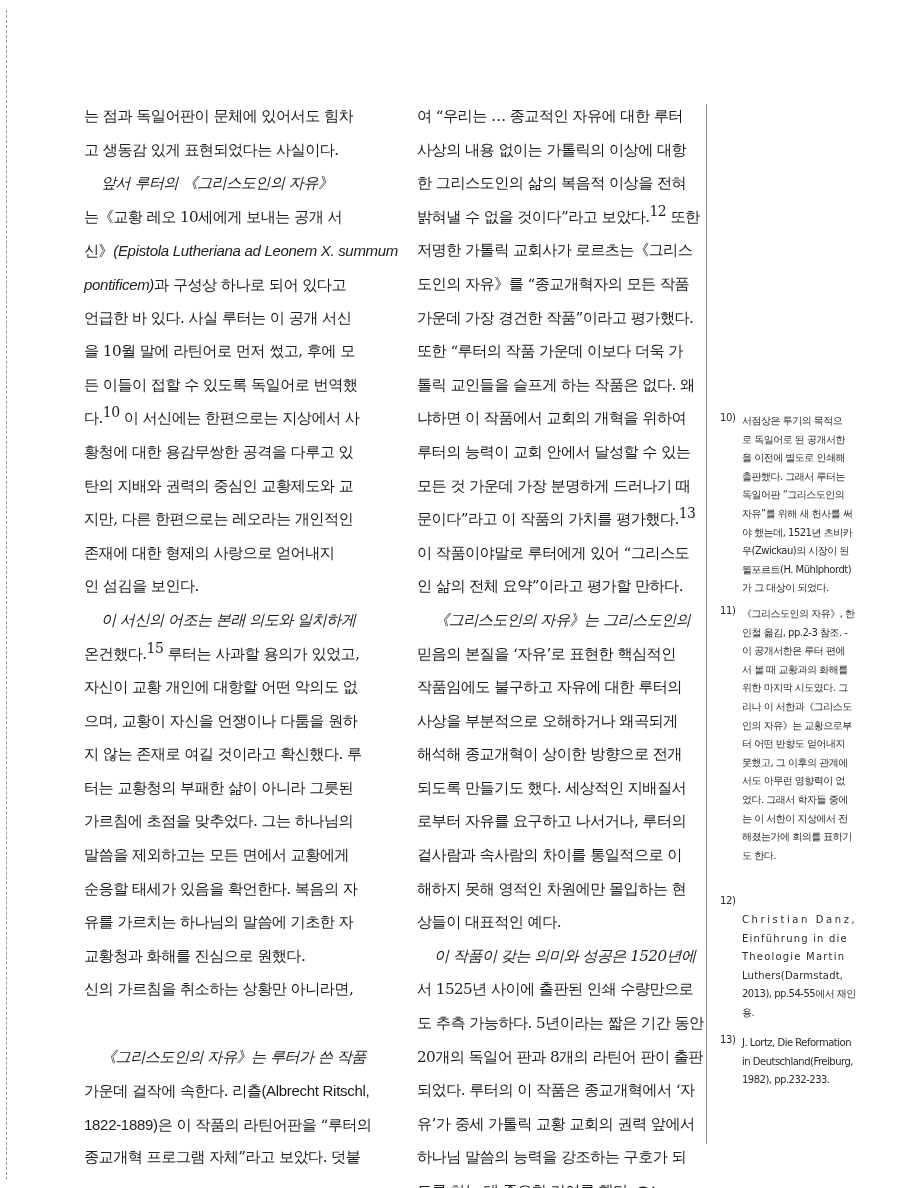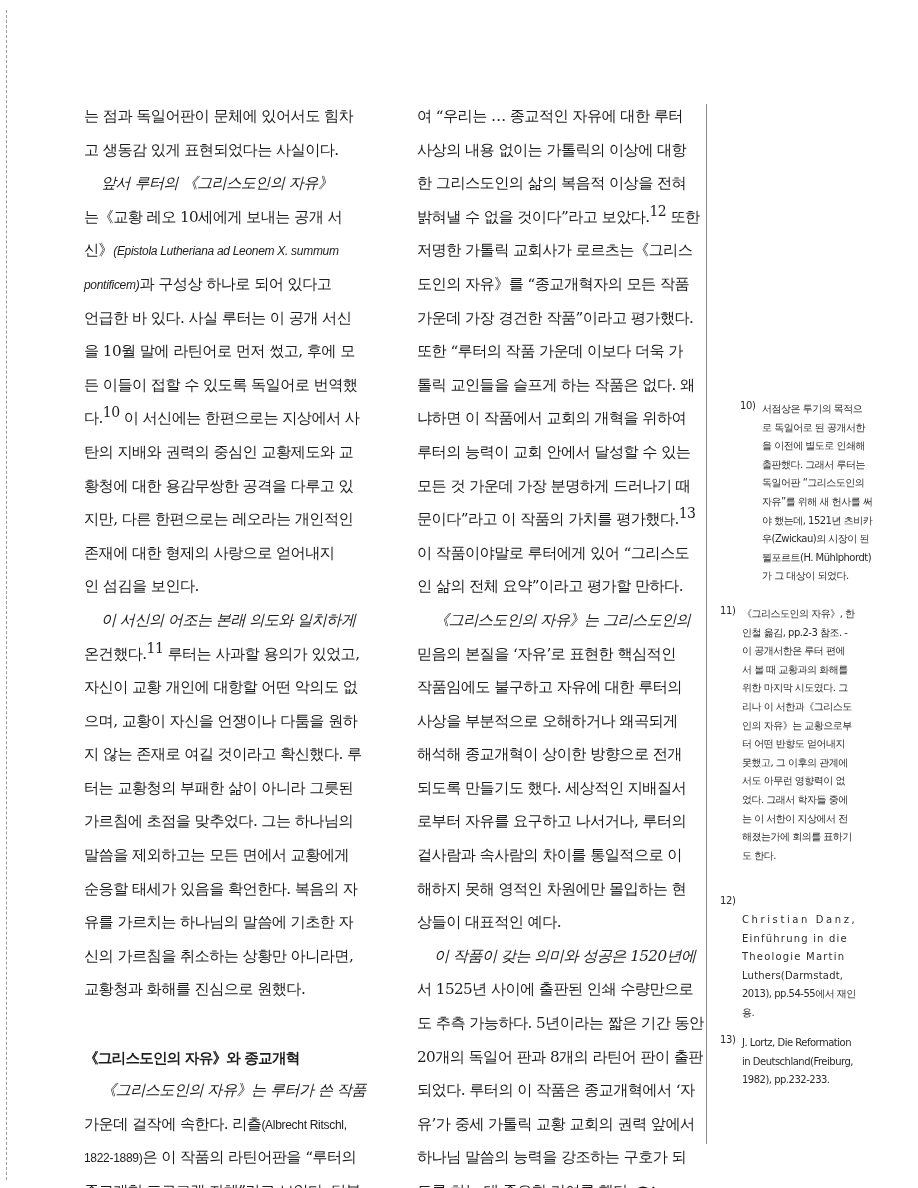--- a/index.html
+++ b/index.html
@@ -9,21 +9,21 @@
                border-left: 1px dashed #9a9a9a; }
   .col { position: absolute; }
   .col-left { left: 84px; top: 100px; width: 322px; }
   .col-mid  { left: 417px; top: 100px; width: 285px; }
   .line { display: block; white-space: nowrap; font-size: 15.2px; line-height: 33.6px;
           height: 33.6px; letter-spacing: -0.6px; overflow: visible; }
   .line.indent { padding-left: 17px; font-style: italic; }
   .line.gap { height: 33.6px; }
   .heading { font-family: "DejaVu Sans", "Liberation Sans", sans-serif; font-weight: bold;
              font-size: 14.6px; letter-spacing: -0.8px; }
-  .latin { font-family: "Liberation Sans", "DejaVu Sans", sans-serif; font-size: 12px; letter-spacing: -0.3px; }
+  .latin { font-family: "Liberation Sans", "DejaVu Sans", sans-serif; font-size: 15px; letter-spacing: -0.3px; }
   .latin i { font-style: italic; }
   sup { font-size: 14px; vertical-align: 6px; line-height: 0; }
   .divider { position: absolute; left: 706px; top: 104px; width: 0; height: 1040px;
              border-left: 1.5px solid #8c8c8c; }
   .notes { position: absolute; left: 720px; width: 170px;
            font-family: "DejaVu Sans", "Liberation Sans", sans-serif; font-size: 10px; color: #2a2a2a; }
   .note { position: absolute; left: 0; width: 170px; }
   .note .num { position: absolute; left: 0; top: 0; letter-spacing: -0.4px; }
   .note .nline { display: block; padding-left: 22px; white-space: nowrap; line-height: 18.6px;
                  height: 18.6px; letter-spacing: -0.5px; }
@@ -46,44 +46,43 @@
   </span>
   <span class="line">
     <span class="latin"><i>pontificem)</i></span><span>과 구성상 하나로 되어 있다고</span>
   </span>
   <span class="line">언급한 바 있다. 사실 루터는 이 공개 서신</span>
   <span class="line">을 10월 말에 라틴어로 먼저 썼고, 후에 모</span>
   <span class="line">든 이들이 접할 수 있도록 독일어로 번역했</span>
   <span class="line">
     <span>다.</span><sup>10</sup><span> 이 서신에는 한편으로는 지상에서 사</span>
   </span>
+  <span class="line">황청에 대한 용감무쌍한 공격을 다루고 있</span>
   <span class="line">탄의 지배와 권력의 중심인 교황제도와 교</span>
-  <span class="line">황청에 대한 용감무쌍한 공격을 다루고 있</span>
   <span class="line">지만, 다른 한편으로는 레오라는 개인적인</span>
   <span class="line">존재에 대한 형제의 사랑으로 얻어내지</span>
   <span class="line">인 섬김을 보인다.</span>
 
   <span class="line indent">이 서신의 어조는 본래 의도와 일치하게</span>
   <span class="line">
-    <span>온건했다.</span><sup>11</sup><span> 루터는 사과할 용의가 있었고,</span>
+    <span>온건했다.</span><sup>15</sup><span> 루터는 사과할 용의가 있었고,</span>
   </span>
   <span class="line">자신이 교황 개인에 대항할 어떤 악의도 없</span>
   <span class="line">으며, 교황이 자신을 언쟁이나 다툼을 원하</span>
   <span class="line">지 않는 존재로 여길 것이라고 확신했다. 루</span>
   <span class="line">터는 교황청의 부패한 삶이 아니라 그릇된</span>
   <span class="line">가르침에 초점을 맞추었다. 그는 하나님의</span>
   <span class="line">말씀을 제외하고는 모든 면에서 교황에게</span>
   <span class="line">순응할 태세가 있음을 확언한다. 복음의 자</span>
   <span class="line">유를 가르치는 하나님의 말씀에 기초한 자</span>
+  <span class="line">교황청과 화해를 진심으로 원했다.</span>
   <span class="line">신의 가르침을 취소하는 상황만 아니라면,</span>
-  <span class="line">교황청과 화해를 진심으로 원했다.</span>
 
   <span class="line gap"></span>
 
-  <span class="line heading">《그리스도인의 자유》와 종교개혁</span>
   <span class="line indent">《그리스도인의 자유》는 루터가 쓴 작품</span>
   <span class="line">
     <span>가운데 걸작에 속한다. 리츨</span><span class="latin">(Albrecht Ritschl,</span>
   </span>
   <span class="line">
     <span class="latin">1822-1889)</span><span>은 이 작품의 라틴어판을 “루터의</span>
   </span>
   <span class="line">종교개혁 프로그램 자체”라고 보았다. 덧붙</span>
 </div>
 
@@ -129,21 +128,21 @@
   <span class="line">
     <span>도록 하는 데 중요한 기여를 했다.</span><span class="fish-icon"><svg width="20" height="10" viewBox="0 0 20 10">
           <path d="M1 5 C5 0, 11 0, 15 5 C11 10, 5 10, 1 5 Z M15 5 L19 1 M15 5 L19 9" fill="none" stroke="#1c1c1c" stroke-width="1.6"></path>
         </svg></span>
   </span>
 </div>
 
 <div class="divider"></div>
 
 <div class="notes">
-  <div class="note" style="top:400px;margin-left:20px;">
+  <div class="note" style="top:412px;">
     <span class="num">10)</span>
     <span class="nline">서점상은 투기의 목적으</span>
     <span class="nline">로 독일어로 된 공개서한</span>
     <span class="nline">을 이전에 별도로 인쇄해</span>
     <span class="nline">출판했다. 그래서 루터는</span>
     <span class="nline">독일어판 “그리스도인의</span>
     <span class="nline">자유”를 위해 새 헌사를 써</span>
     <span class="nline">야 했는데, 1521년 츠비카</span>
     <span class="nline">우(Zwickau)의 시장이 된</span>
     <span class="nline">뮐포르트(H. Mühlphordt)</span>

